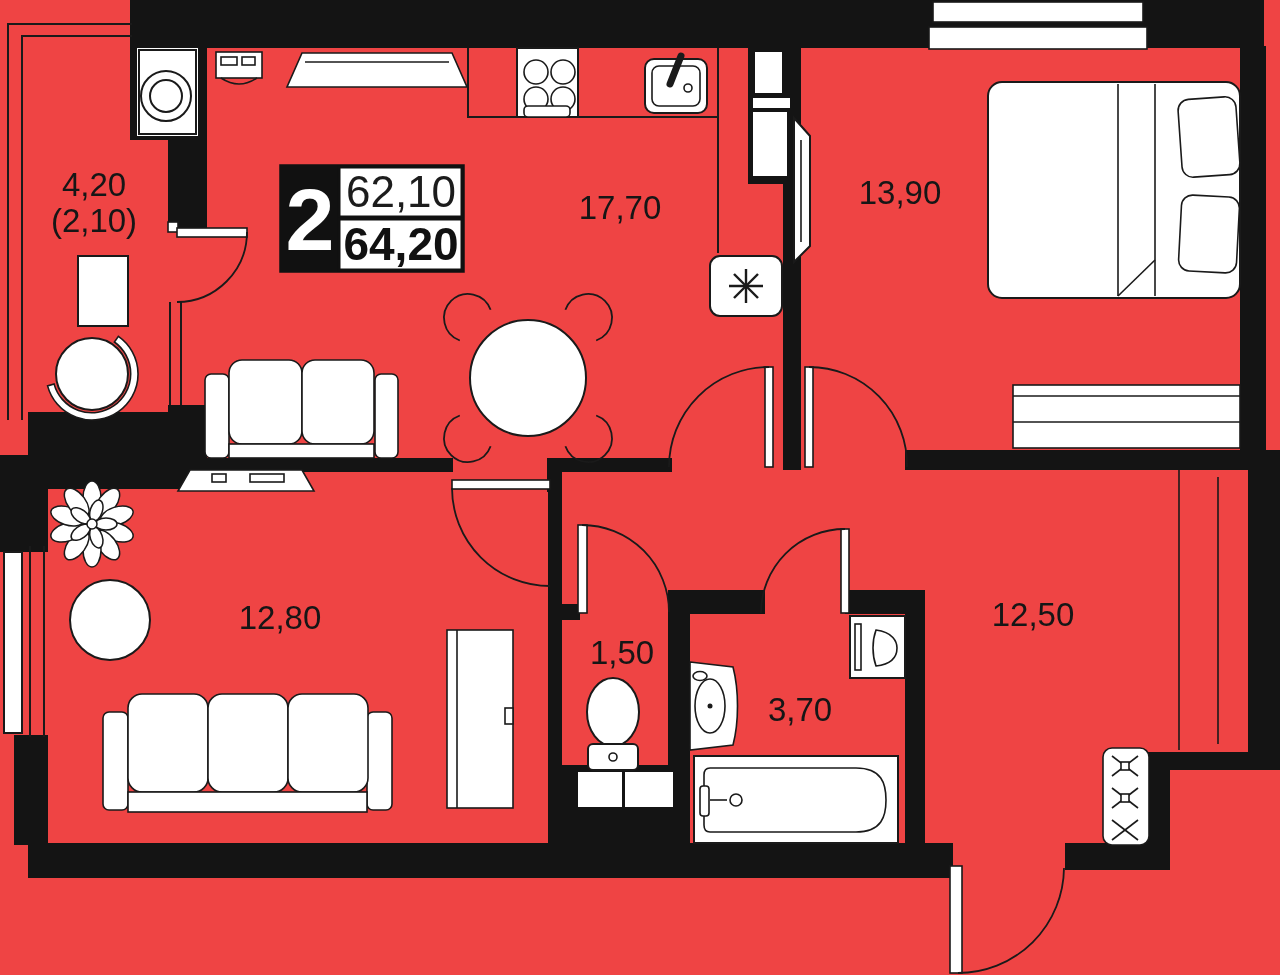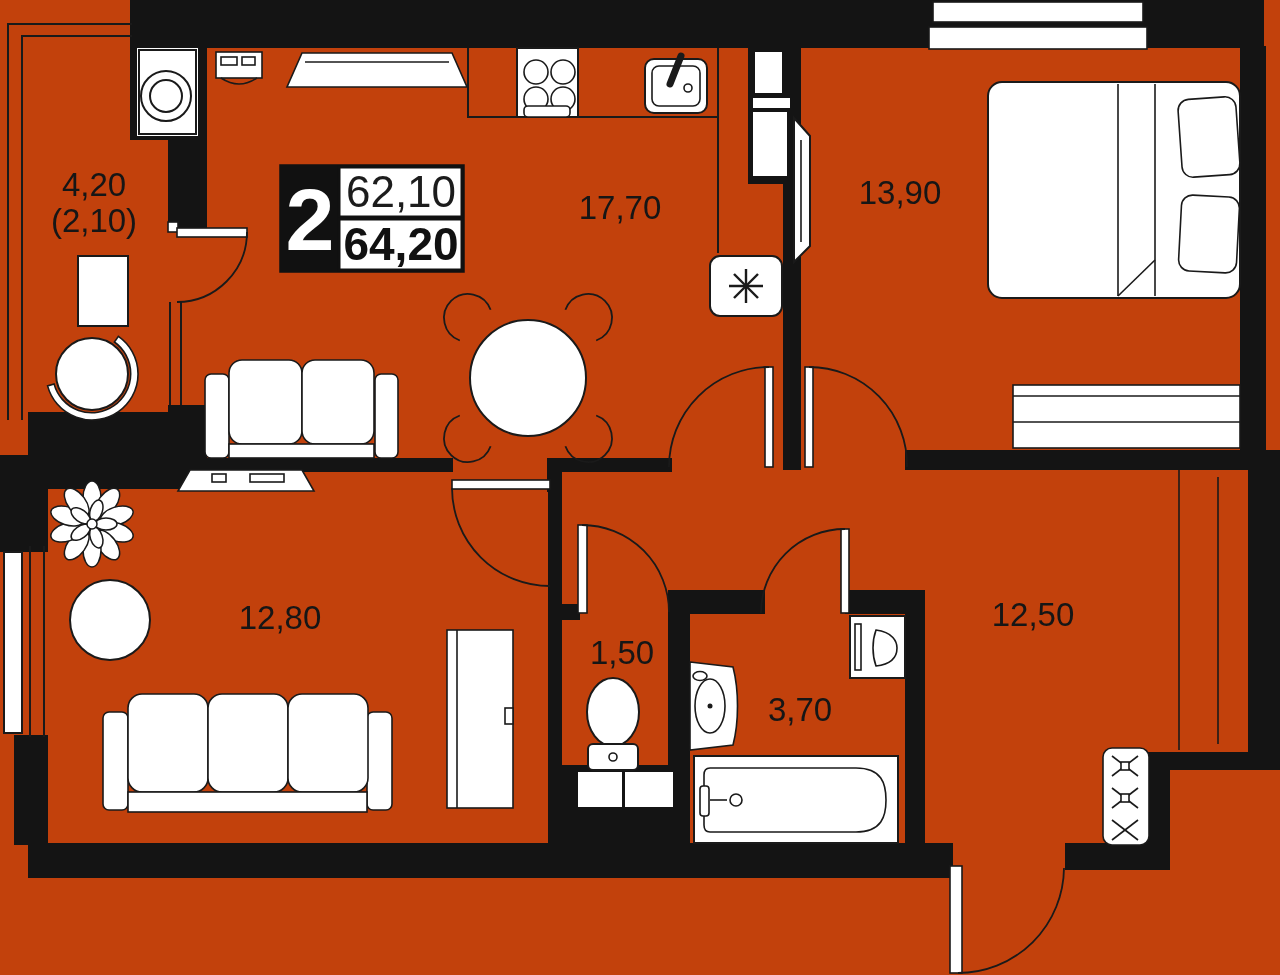--- a/index.html
+++ b/index.html
@@ -1,16 +1,16 @@
 <!DOCTYPE html>
 <html><head>
 <meta charset="utf-8">
 <style>
   html,body{margin:0;padding:0;background:#fff;}
-  .canvas{position:relative;width:1280px;height:975px;background:#c2410c;overflow:hidden;}
+  .canvas{position:relative;width:1280px;height:975px;background:#ef4444;overflow:hidden;}
   svg{position:absolute;left:0;top:0;}
   .wall{fill:#141414;stroke:none;}
   .white{fill:#ffffff;stroke:none;}
   .ln{stroke:#1a1a1a;stroke-width:2;fill:none;}
   .ln15{stroke:#1a1a1a;stroke-width:1.6;fill:none;}
   .fw{fill:#ffffff;stroke:#1a1a1a;stroke-width:2;}
   .fw15{fill:#ffffff;stroke:#1a1a1a;stroke-width:1.6;}
   .arc{stroke:#1a1a1a;stroke-width:1.8;fill:none;}
   .lbl{font-family:"Liberation Sans",sans-serif;font-size:33px;fill:#161616;text-anchor:middle;}
   .badge-num{font-family:"Liberation Sans",sans-serif;font-size:88px;font-weight:700;fill:#ffffff;text-anchor:middle;}

